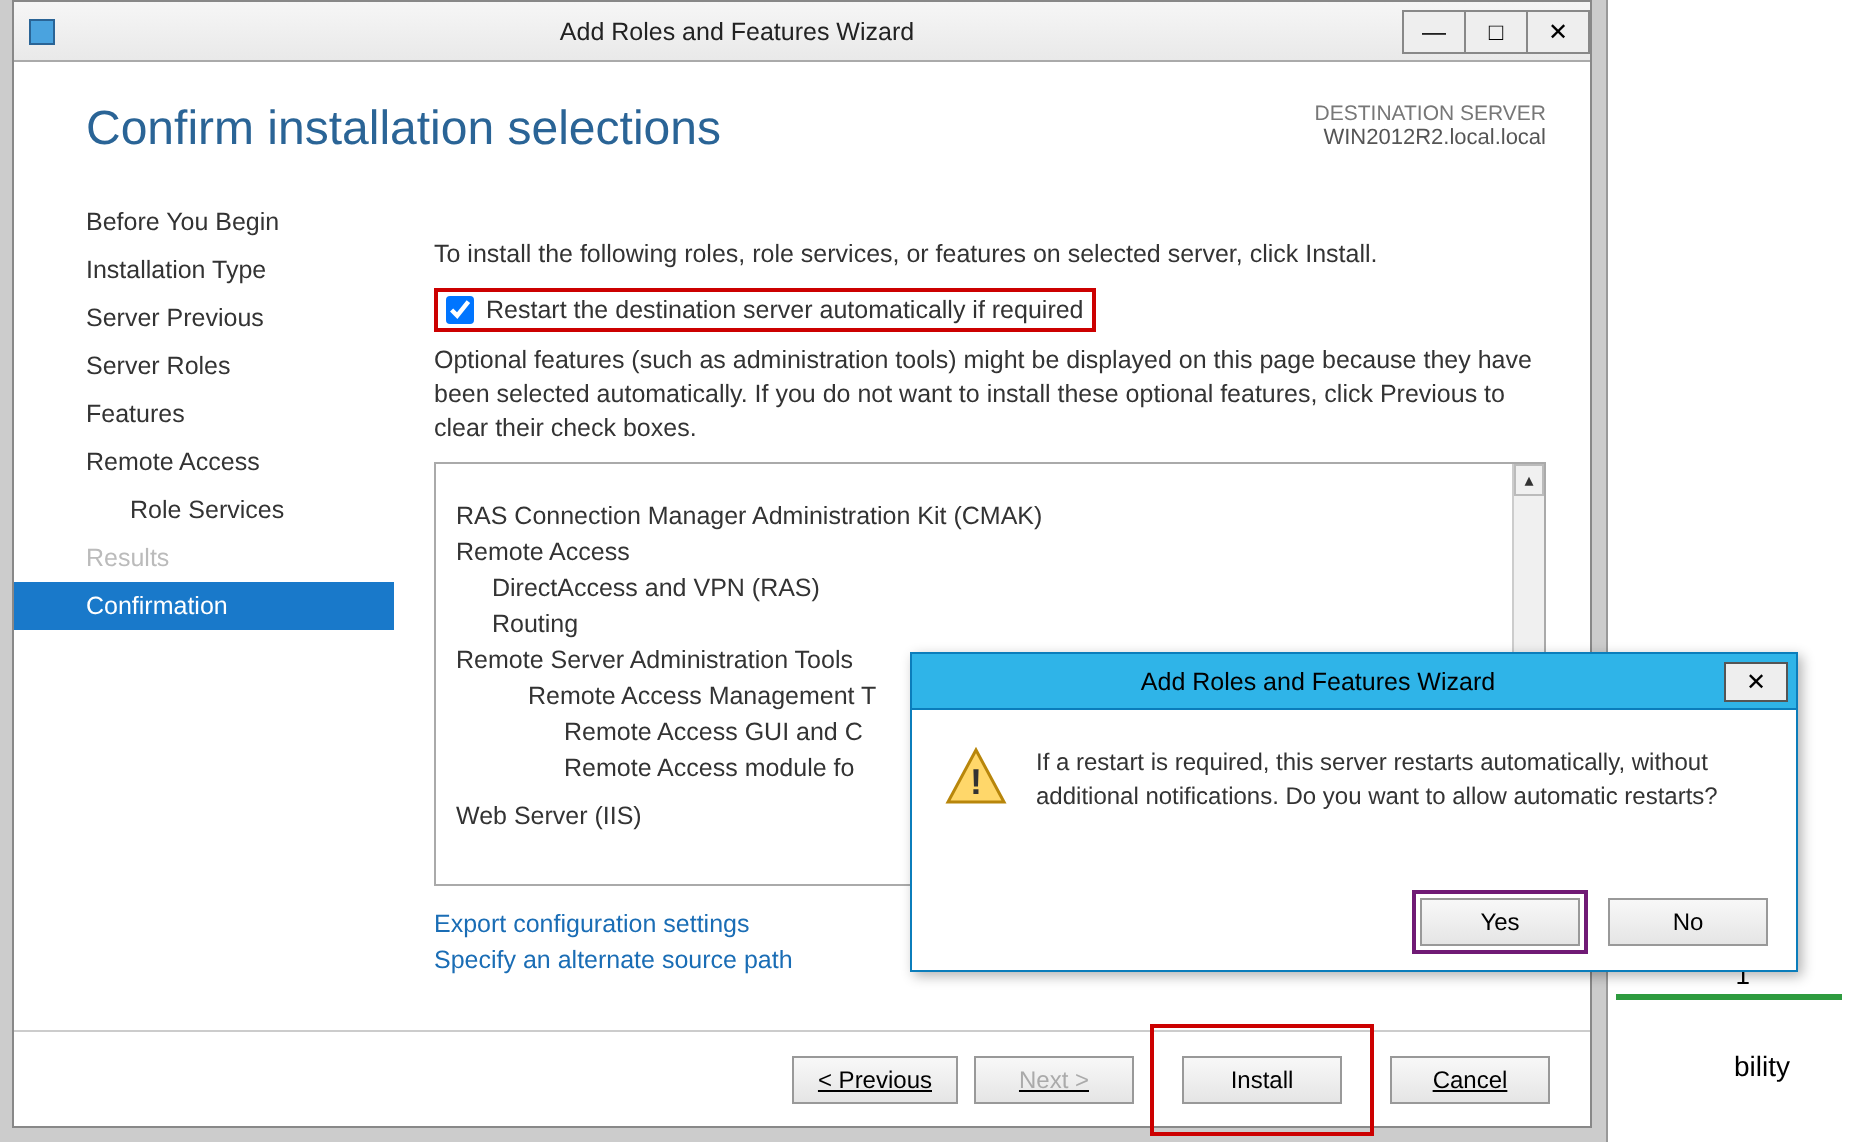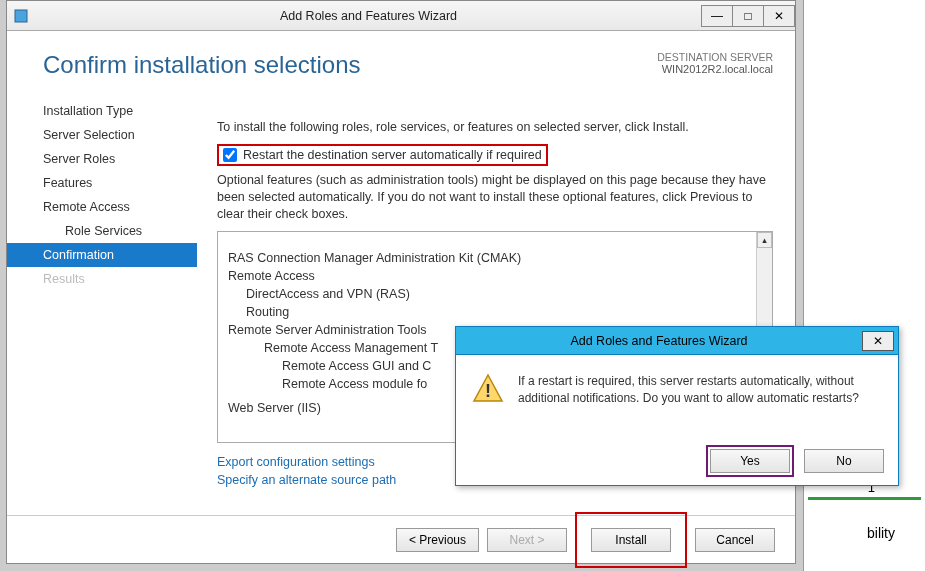--- a/index.html
+++ b/index.html
@@ -26,21 +26,21 @@
   .restart-row input { width:14px; height:14px; }
   .optional-text { margin-bottom: 8px; line-height: 1.35;}
   .features-box { border:1px solid #aaa; height: 212px; position:relative; padding: 17px 10px; overflow:hidden;}
   .features-box .scrollbar { position:absolute; right:0; top:0; bottom:0; width:16px; background:#f0f0f0; border-left:1px solid #ccc;}
   .features-box .scrollbar .up,.features-box .scrollbar .down{height:16px;border:1px solid #bbb;display:flex;align-items:center;justify-content:center;font-size:9px;}
   .features-box .scrollbar .down{position:absolute;bottom:0;left:0;right:0;}
   .tree-line{padding:2px 0;}
   .ind1{padding-left:18px;} .ind2{padding-left:36px;} .ind3{padding-left:54px;}
   .links { margin-top:10px; }
   .links a { display:block; color:#1a6db5; text-decoration:none; font-size:12.5px; padding:2px 0; cursor:pointer;}
-  .footer { position:absolute; bottom:0; left:0; right:0; height:48px; border-top:1px solid #ccc; display:flex; align-items:center; justify-content:flex-end; padding-right:20px; gap:8px;}
+  .footer { position:absolute; bottom:0; left:0; right:0; height:48px; border-top:1px solid #ccc; display:flex; align-items:center; justify-content:flex-end; padding-right:20px; gap:8px;text-decoration:underline;}
   .btn { min-width:80px; height:24px; border:1px solid #999; background:linear-gradient(#f8f8f8,#e5e5e5); font-size:12px; cursor:pointer; padding:0 12px;}
   .btn.disabled { color:#aaa; cursor:default;}
   .btn-highlight { border:2px solid #c00; padding:2px;}
   .btn-highlight .btn{margin:12px;}
   .dialog { position:absolute; left:455px; top:326px; width:444px; height:160px; border:1px solid #0b7dbb; background:#fff; box-shadow:2px 2px 6px rgba(0,0,0,.3); z-index:10;}
   .dialog-titlebar{height:28px;background:#2fb4e8;display:flex;align-items:center;border-bottom:1px solid #0b7dbb;}
   .dialog-title{flex:1;text-align:center;font-size:12.5px;color:#000;}
   .dialog-close{width:32px;height:20px;border:1px solid #555;margin-right:4px;display:flex;align-items:center;justify-content:center;font-size:12px;cursor:pointer;background:#eee;}
   .dialog-body{display:flex;padding:18px 16px 10px 16px;gap:14px;font-size:12px;color:#333;line-height:1.4;}
   .warn-icon{width:32px;height:32px;flex-shrink:0;}
@@ -78,28 +78,29 @@
   <div class="header-area">
     <div class="page-title">Confirm installation selections</div>
     <div class="dest">
       <div class="dest-label">DESTINATION SERVER</div>
       <div>WIN2012R2.local.local</div>
     </div>
   </div>
 
   <div class="content-area">
     <div class="nav">
+      <div class="nav-item">Before You Begin</div>
       <div class="nav-item">Installation Type</div>
-      <div class="nav-item">Server Selection</div>
+      <div class="nav-item">Server Previous</div>
       <div class="nav-item">Server Roles</div>
       <div class="nav-item">Features</div>
       <div class="nav-item">Remote Access</div>
       <div class="nav-item nav-sub">Role Services</div>
+      <div class="nav-item disabled">Results</div>
       <div class="nav-item selected">Confirmation</div>
-      <div class="nav-item disabled">Results</div>
     </div>
 
     <div class="main">
       <div class="instr">To install the following roles, role services, or features on selected server, click Install.</div>
       <div class="restart-row">
         <input type="checkbox" checked="" style="">
         <span>Restart the destination server automatically if required</span>
       </div>
       <div class="optional-text">Optional features (such as administration tools) might be displayed on this page because they have been selected automatically. If you do not want to install these optional features, click Previous to clear their check boxes.</div>
 

